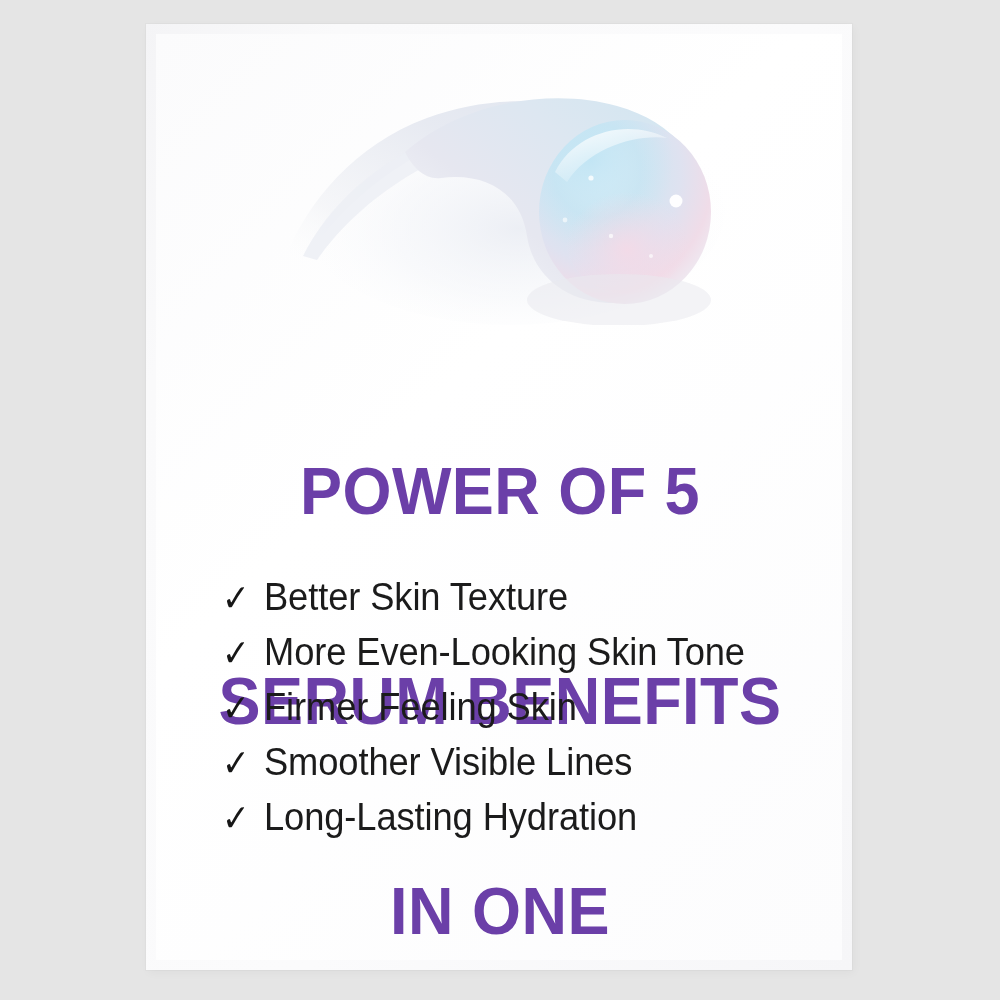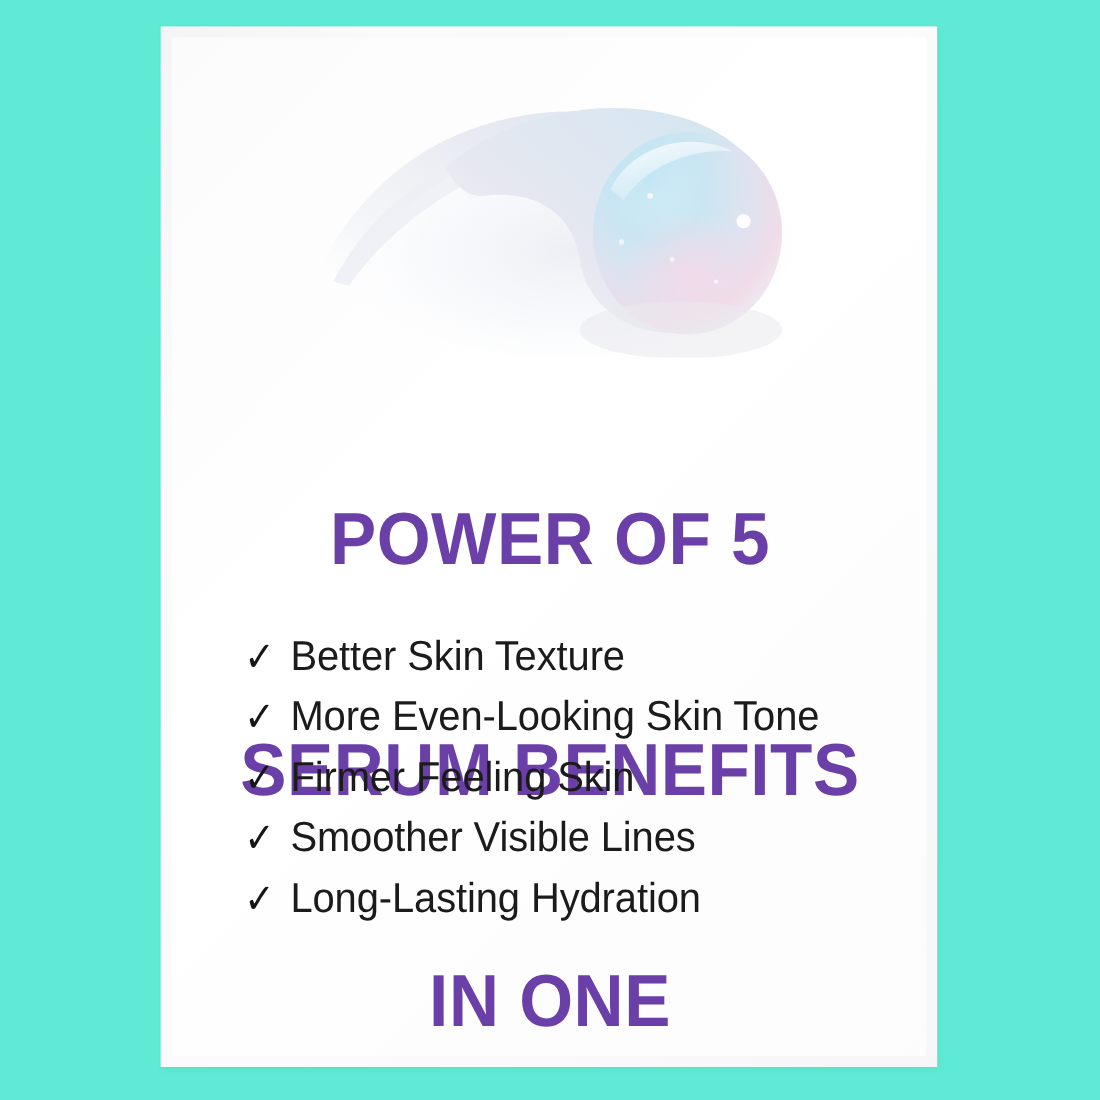--- a/index.html
+++ b/index.html
@@ -11,21 +11,21 @@
     width: 1000px;
     height: 1000px;
     font-family: "Liberation Sans", sans-serif;
     overflow: hidden;
   }
 
   #stage {
     position: relative;
     width: 1000px;
     height: 1000px;
-    background: #5eead4;
+    background: #e5e5e5;
   }
 
   
   .panel {
     position: absolute;
     left: 146px;
     top: 24px;
     width: 706px;
     height: 946px;
     background:

